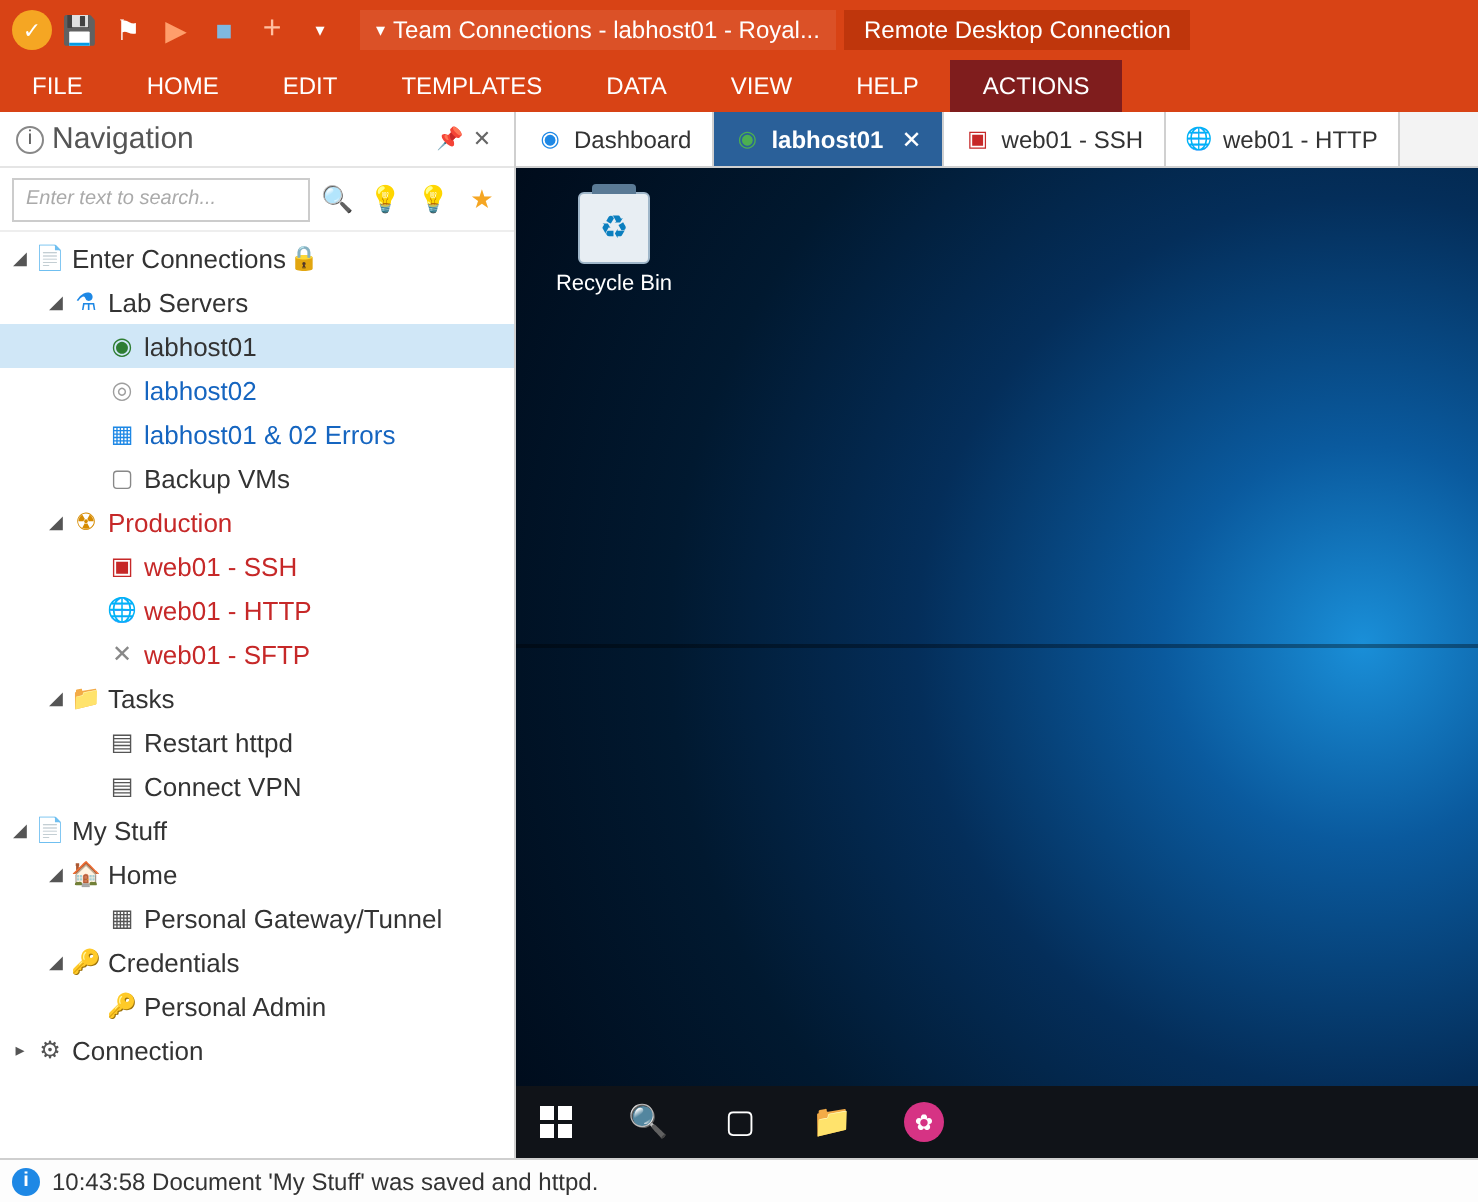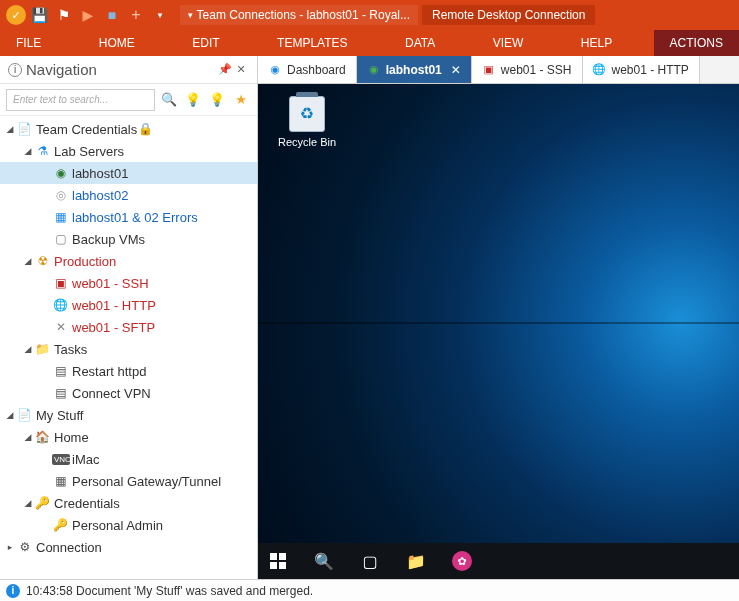--- a/index.html
+++ b/index.html
@@ -3,21 +3,21 @@
 <meta charset="utf-8">
 <style>
 * { box-sizing: border-box; margin: 0; padding: 0; font-family: "Segoe UI", Tahoma, sans-serif; }
 body { width: 739px; height: 601px; overflow: hidden; background: #fff; font-size: 12px; }
 
 .titlebar { height: 30px; background: #d84315; display: flex; align-items: center; padding: 0 4px; color: #fff; }
 .titlebar .tbicon { width: 20px; height: 20px; margin: 0 2px; display: flex; align-items: center; justify-content: center; font-size: 14px; color: #fff; }
 .titlebar .doc-btn { background: rgba(255,255,255,0.08); padding: 3px 8px; margin-left: 8px; font-size: 12px; display: flex; align-items: center; gap: 4px; }
 .titlebar .title-tab { background: #bf360c; padding: 3px 10px; margin-left: 4px; font-size: 12px; }
 
-.menubar { height: 26px; background: #d84315; display: flex; align-items: center; color: #fff; font-size: 12px; justify-content: space-between; }
+.menubar { height: 26px; background: #d84315; display: flex; align-items: center; color: #fff; font-size: 12px; }
 .menubar .mitem { padding: 0 16px; height: 100%; display: flex; align-items: center; }
 .menubar .mitem.active { background: #7f1d1d; }
 
 .body { display: flex; height: 523px; }
 
 .navpanel { width: 258px; border-right: 1px solid #cfcfcf; display: flex; flex-direction: column; background: #fff; }
 .navhead { height: 28px; display: flex; align-items: center; padding: 0 8px; border-bottom: 1px solid #e5e5e5; }
 .navhead .navtitle { flex: 1; display: flex; align-items: center; gap: 4px; font-size: 15px; color: #555; }
 .navhead .pinbtn { width: 16px; font-size: 11px; color: #666; text-align: center; }
 .searchrow { height: 32px; display: flex; align-items: center; padding: 4px 6px; gap: 4px; border-bottom: 1px solid #eee; }
@@ -99,21 +99,21 @@
       <div class="iconbtn" style="color:#d68b00;">🔍</div>
       <div class="iconbtn" style="color:#e6b800;">💡</div>
       <div class="iconbtn" style="color:#bbb;">💡</div>
       <div class="iconbtn" style="color:#f5a623;">★</div>
     </div>
     <div class="tree">
 
       <div class="node" style="padding-left:4px;">
         <span class="exp">◢</span>
         <span class="ico">📄</span>
-        <span class="lbl">Team Credentials</span>
+        <span class="lbl">Enter Connections</span>
         <span class="ico" style="color:#e0a030;">🔒</span>
       </div>
 
       <div class="node" style="padding-left:22px;">
         <span class="exp">◢</span>
         <span class="ico" style="color:#1e88e5;">⚗</span>
         <span class="lbl">Lab Servers</span>
       </div>
 
       <div class="node sel" style="padding-left:52px;">
@@ -178,24 +178,20 @@
         <span class="ico">📄</span>
         <span class="lbl">My Stuff</span>
       </div>
 
       <div class="node" style="padding-left:22px;">
         <span class="exp">◢</span>
         <span class="ico" style="color:#1e88e5;">🏠</span>
         <span class="lbl">Home</span>
       </div>
 
-      <div class="node" style="padding-left:52px;">
-        <span class="ico" style="color:#555;background:#555;color:#fff;font-size:8px;padding:1px 2px;border-radius:2px;">VNC</span>
-        <span class="lbl">iMac</span>
-      </div>
 
       <div class="node" style="padding-left:52px;">
         <span class="ico" style="color:#555;">▦</span>
         <span class="lbl">Personal Gateway/Tunnel</span>
       </div>
 
       <div class="node" style="padding-left:22px;">
         <span class="exp">◢</span>
         <span class="ico" style="color:#d68b00;">🔑</span>
         <span class="lbl">Credentials</span>
@@ -256,14 +252,14 @@
         <div class="tbitem">
           <span style="width:20px;height:20px;border-radius:50%;background:#d63384;display:flex;align-items:center;justify-content:center;color:#fff;font-size:11px;">✿</span>
         </div>
       </div>
     </div>
   </div>
 </div>
 
 <div class="statusbar">
   <div class="sico">i</div>
-  <div>10:43:58 Document 'My Stuff' was saved and merged.</div>
+  <div>10:43:58 Document 'My Stuff' was saved and httpd.</div>
 </div>
 
 </body></html>

